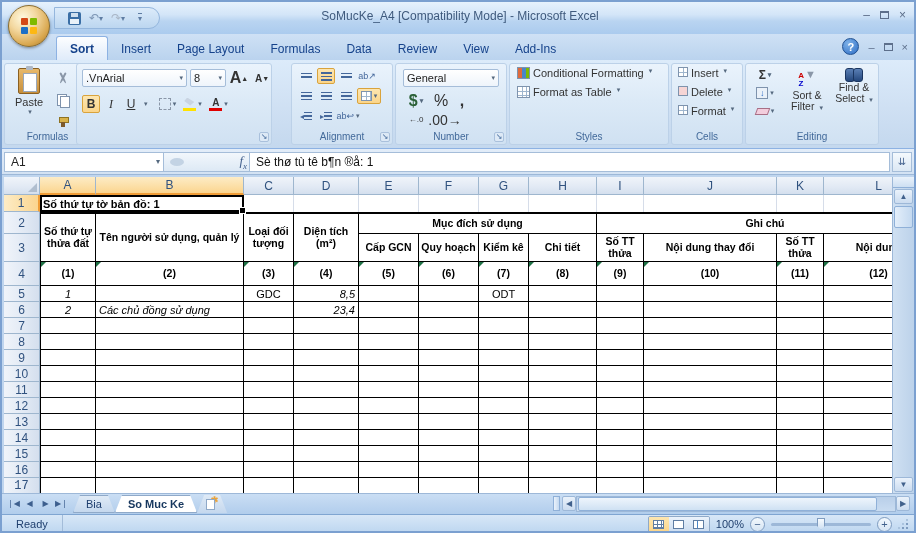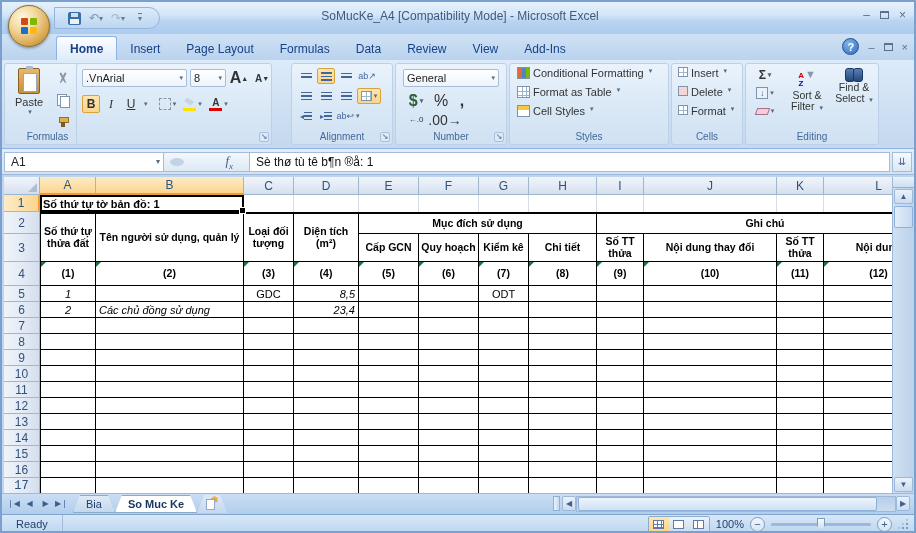--- a/index.html
+++ b/index.html
@@ -91,21 +91,21 @@
       linear-gradient(#9fb6ce,#9fb6ce) 4px 0/1px 12px no-repeat,
       linear-gradient(#9fb6ce,#9fb6ce) 8px 0/1px 12px no-repeat,#fff;border:1px solid #7e93ad;}
   .row12{display:flex;align-items:flex-start;gap:3px;font-size:11px;color:#333;height:19px;padding:0 2px;}
 
   
   .fbar{left:0;top:147px;width:912px;height:26px;background:linear-gradient(#e3edf9,#d3e2f3);border-bottom:1px solid #9db8d8;display:flex;align-items:center;}
   .namebox{margin-left:2px;width:160px;height:20px;background:#fff;border:1px solid #a5bdd9;display:flex;align-items:center;font-size:12px;color:#222;padding-left:6px;}
   .namebox .dd{margin-left:auto;margin-right:3px;font-size:8px;}
   .fx-pill{width:86px;height:20px;background:linear-gradient(#f2f7fc,#dde9f5);border:1px solid #a5bdd9;border-left:none;display:flex;align-items:center;}
   .oval{width:14px;height:8px;border-radius:50%;background:radial-gradient(#cfdCEA,#b7c8dc);background:#c3d3e4;margin-left:6px;}
-  .fx{margin-left:auto;margin-right:16px;font-family:"Liberation Serif",serif;font-style:italic;color:#44618e;font-size:13px;}
+  .fx{margin-left:auto;margin-right:2px;font-family:"Liberation Serif",serif;font-style:italic;color:#44618e;font-size:13px;}
   .ftext{flex:1;height:20px;background:#fff;border:1px solid #a5bdd9;border-left:none;display:flex;align-items:center;padding-left:6px;font-size:12px;color:#111;}
   .fchev{width:20px;height:20px;margin:0 2px;background:linear-gradient(#f4f9fd,#dce8f4);border:1px solid #a5bdd9;color:#44618e;font-size:10px;display:flex;align-items:center;justify-content:center;}
 
   
   .gridwrap{left:2px;top:175px;width:888px;height:316px;background:#fff;overflow:hidden;display:grid;}
   .colhdr,.rowhdr,.corner{background:linear-gradient(180deg,#f0f4fa,#e1e9f4 60%,#d4dfEE);background:linear-gradient(180deg,#f0f4fa,#e1e9f4 60%,#d4dfee);
     border-right:1px solid #9eb6ce;border-bottom:1px solid #9eb6ce;color:#30527f;font-size:12px;display:flex;align-items:center;justify-content:center;}
   .rowhdr{background:linear-gradient(90deg,#f0f4fa,#e1e9f4 60%,#d4dfee);}
   .colhdr.sel{background:linear-gradient(180deg,#fdeCC6,#fbd58f);background:linear-gradient(180deg,#fdecc6,#fbd58f);border-bottom:2px solid #f09d38;}
   .rowhdr.sel{background:linear-gradient(90deg,#fdecc6,#fbd58f);border-right:2px solid #f09d38;}
@@ -189,21 +189,21 @@
     <span class="logo">
       <i style="background:#d34817"></i>
         <i style="background:#7fba00"></i>
         <i style="background:#1d6fc6"></i>
         <i style="background:#fdb813"></i>
     </span>
   </div>
 
   <div class="abs tabrow">
     <div class="abs rtabs">
-      <span class="rtab active">Home</span>
+      <span class="rtab active">Sort</span>
       <span class="rtab">Insert</span>
       <span class="rtab">Page Layout</span>
       <span class="rtab">Formulas</span>
       <span class="rtab">Data</span>
       <span class="rtab">Review</span>
       <span class="rtab">View</span>
       <span class="rtab">Add-Ins</span>
     </div>
     <div class="abs tabrow-right">
       <span class="help">?</span>
@@ -334,25 +334,20 @@
     <div class="grp" style="left:507px;width:160px;">
       <div class="abs" style="left:5px;top:3px;">
         <div class="row12">
           <span class="icon-grid" style="background:linear-gradient(90deg,#e06a3c 0 4px,#4a86c8 4px 8px,#7fba00 8px 13px);"></span>
           <span>Conditional Formatting</span>
             <span class="dd">▾</span>
         </div>
         <div class="row12">
           <span class="icon-grid"></span>
           <span>Format as Table</span>
-            <span class="dd">▾</span>
-        </div>
-        <div class="row12">
-          <span class="icon-grid" style="background:linear-gradient(180deg,#f4c842 0 4px,#fff 4px);"></span>
-          <span>Cell Styles</span>
             <span class="dd">▾</span>
         </div>
       </div>
       <div class="grp-label">Styles</div>
     </div>
 
     <div class="grp" style="left:669px;width:72px;">
       <div class="abs" style="left:4px;top:3px;">
         <div class="row12">
           <span class="icon-grid" style="width:10px;height:10px;"></span>

